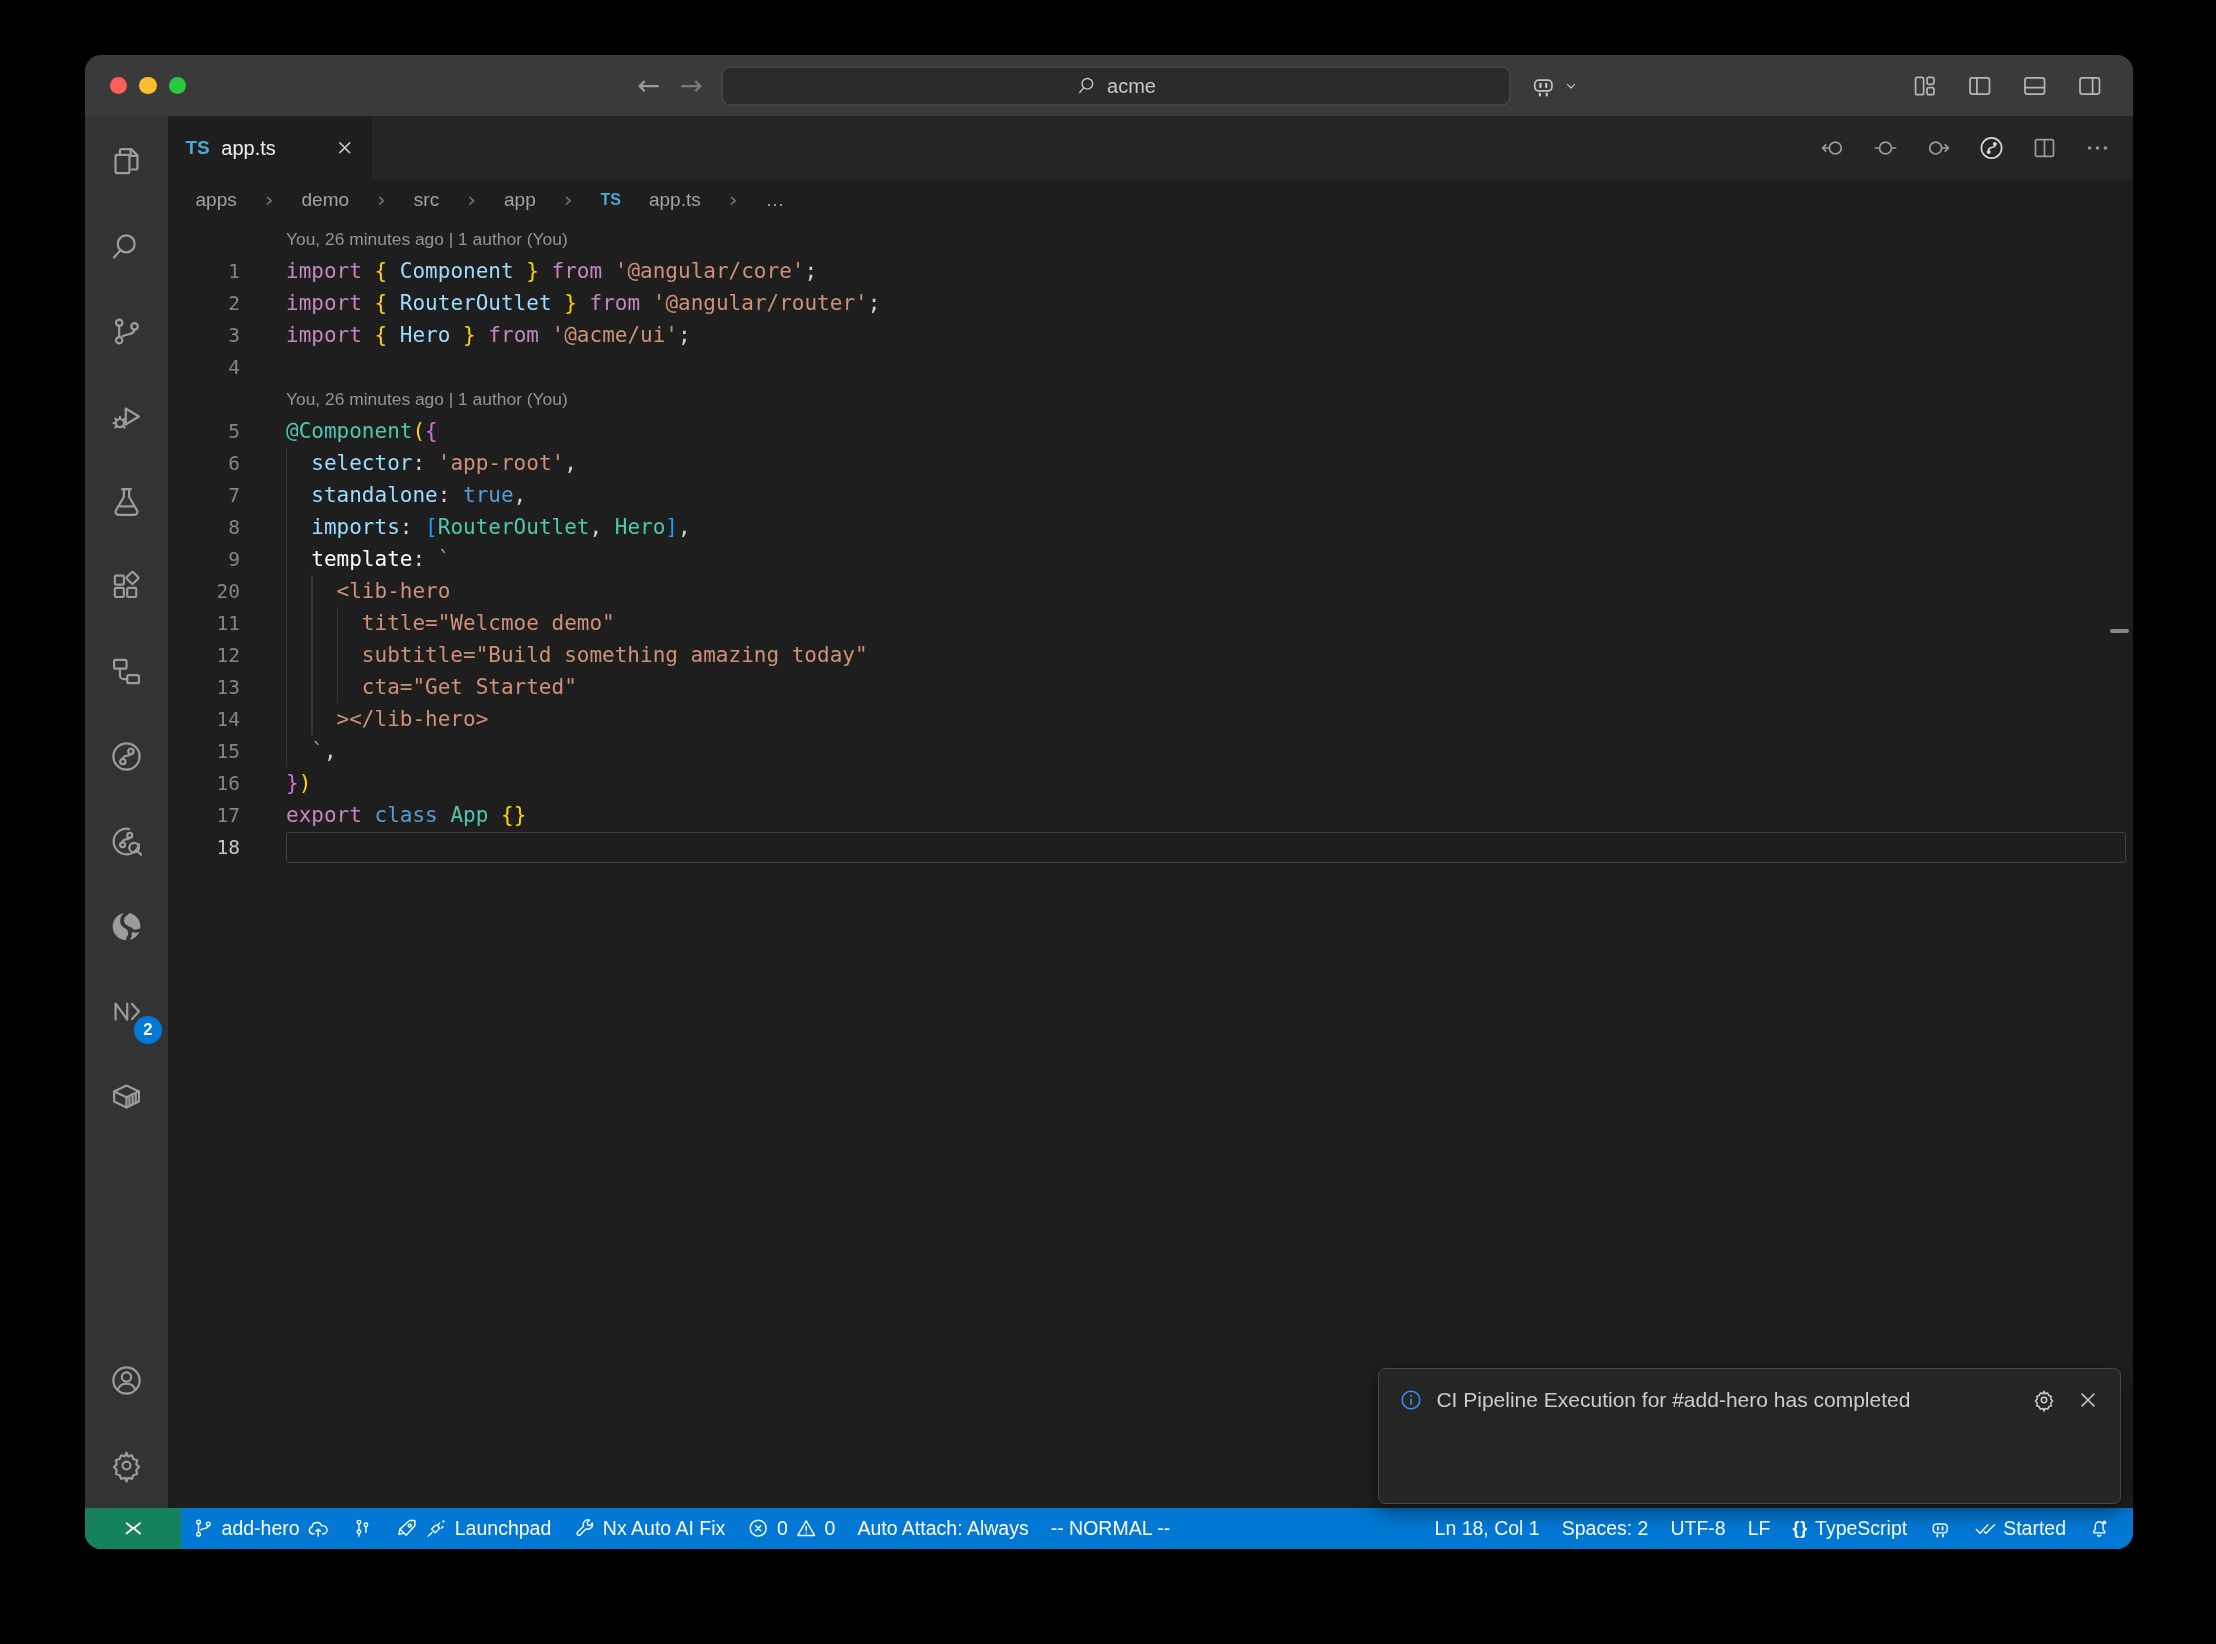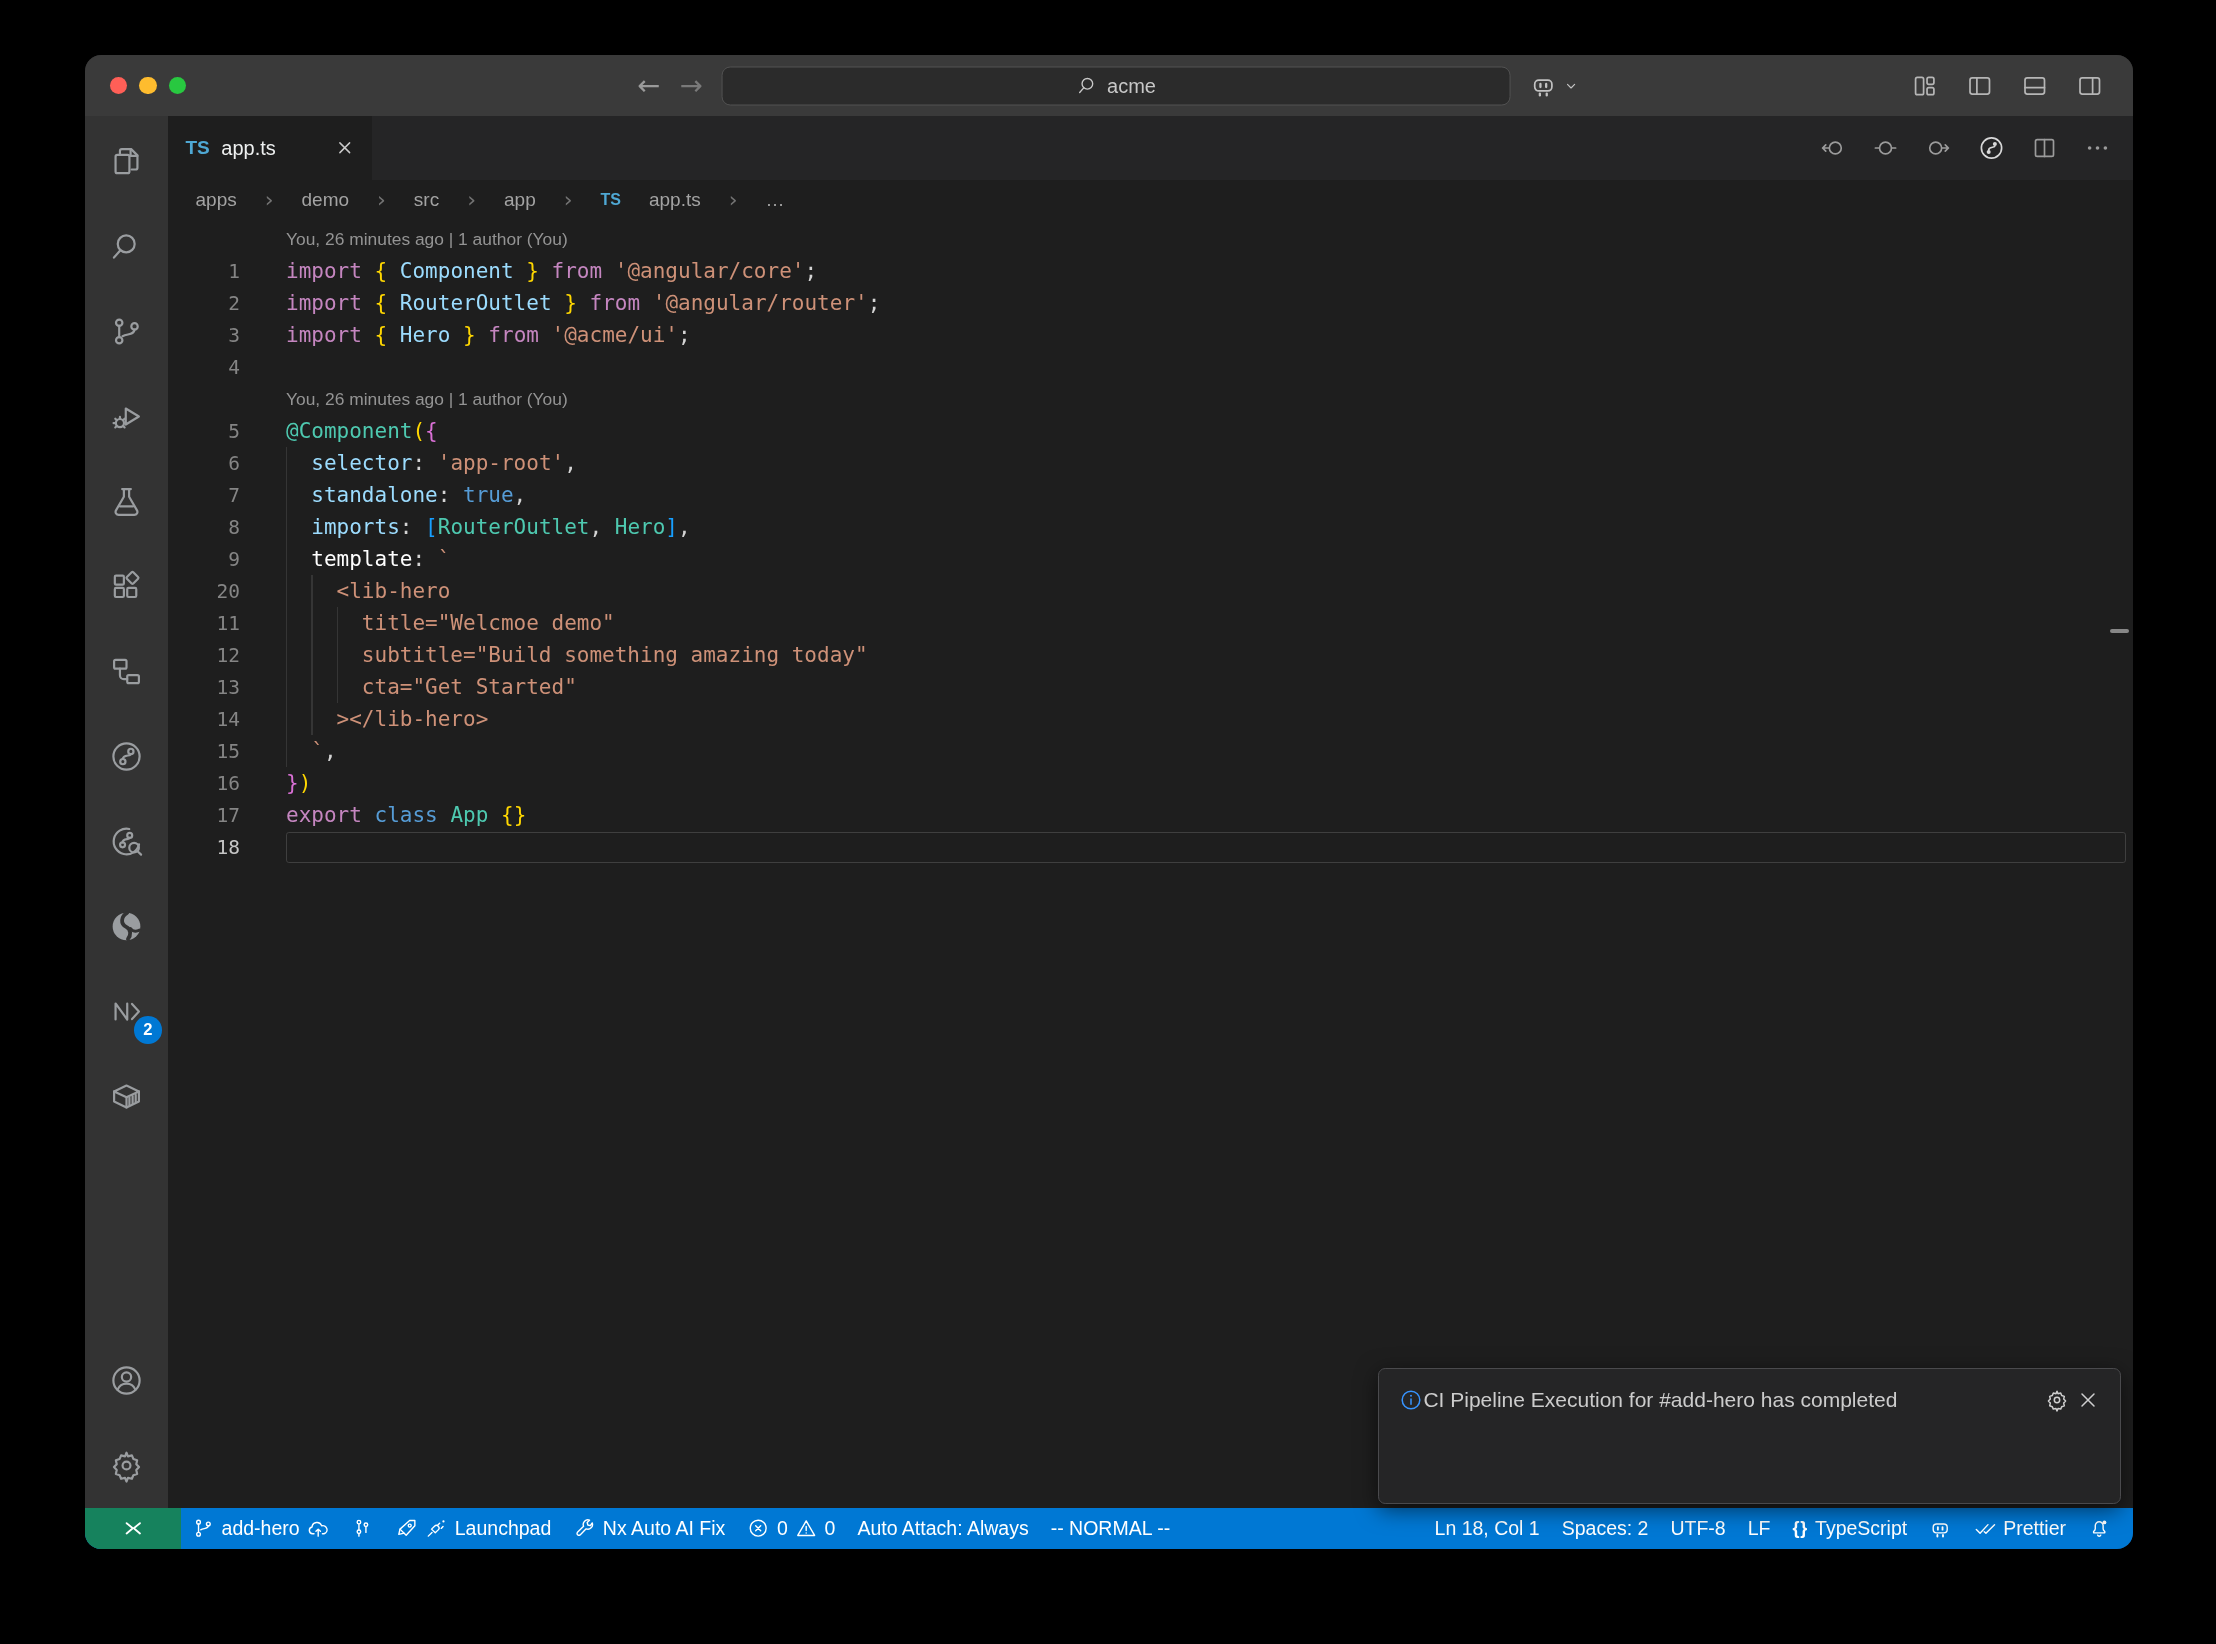--- a/index.html
+++ b/index.html
@@ -68,21 +68,21 @@
   .sb-left,.sb-right{display:flex;align-items:stretch}
   .sb-right{margin-left:auto;padding-right:11.6px}
   .sb-item{display:flex;align-items:center;gap:7.2px;padding:0 11px;white-space:nowrap}
   .sb-item .ic svg{width:22.4px;height:22.4px}
   .sb-glyph{font-size:18px;font-weight:600;letter-spacing:0.7px}
 
   
   .toast{position:absolute;right:11.6px;bottom:45px;width:743px;height:136px;background:#252526;border:0.7px solid #4a4a4d;
          border-radius:7.2px;box-shadow:0 5.8px 22px rgba(0,0,0,.55);padding:19px 20px;box-sizing:border-box;
          display:flex;flex-direction:column;justify-content:space-between}
-  .toast-head{display:flex;align-items:center;color:#cccccc;font-size:21px}
+  .toast-head{display:flex;align-items:center;gap:13px;color:#cccccc;font-size:21px}
   .toast-head .ic svg{width:24px;height:24px}
   .toast-title{flex:1;white-space:nowrap;overflow:hidden}
   .toast-head .act{color:#cfcfcf}
   .toast-head .act+.act{margin-left:7.2px}
   .toast-foot{display:flex;align-items:center}
   .toast-source{color:#b9b9b9;font-size:19.5px;flex:1}
   .btn{height:43px;padding:0 19.5px;border-radius:3.6px;color:#fff;font-size:19.5px;display:flex;align-items:center;margin-left:19.5px}
 </style>
 </head>
 <body>
@@ -556,21 +556,21 @@
             </svg>
           </span>
         </div>
         <div class="sb-item">
           <span class="ic">
             <svg viewBox="0 0 24 24">
               <path d="M2.5 13.5l4 4L15 8.2"></path>
               <path d="M11 15.8l1.8 1.7L22 8.2"></path>
             </svg>
           </span>
-          <span class="">Prettier</span>
+          <span class="">Started</span>
         </div>
         <div class="sb-item">
           <span class="ic">
             <svg viewBox="0 0 24 24">
               <path d="M6 17h12v-1.4c-1-.8-1.8-1.6-1.8-3V9.4A4.2 4.2 0 0 0 12 5.1a4.2 4.2 0 0 0-4.2 4.3v3.2c0 1.4-.8 2.2-1.8 3z"></path>
               <path d="M10.3 19.4a1.8 1.8 0 0 0 3.4 0"></path>
               <circle cx="17.6" cy="5.8" r="2.1" fill="currentColor" stroke="none"></circle>
             </svg>
           </span>
         </div>

